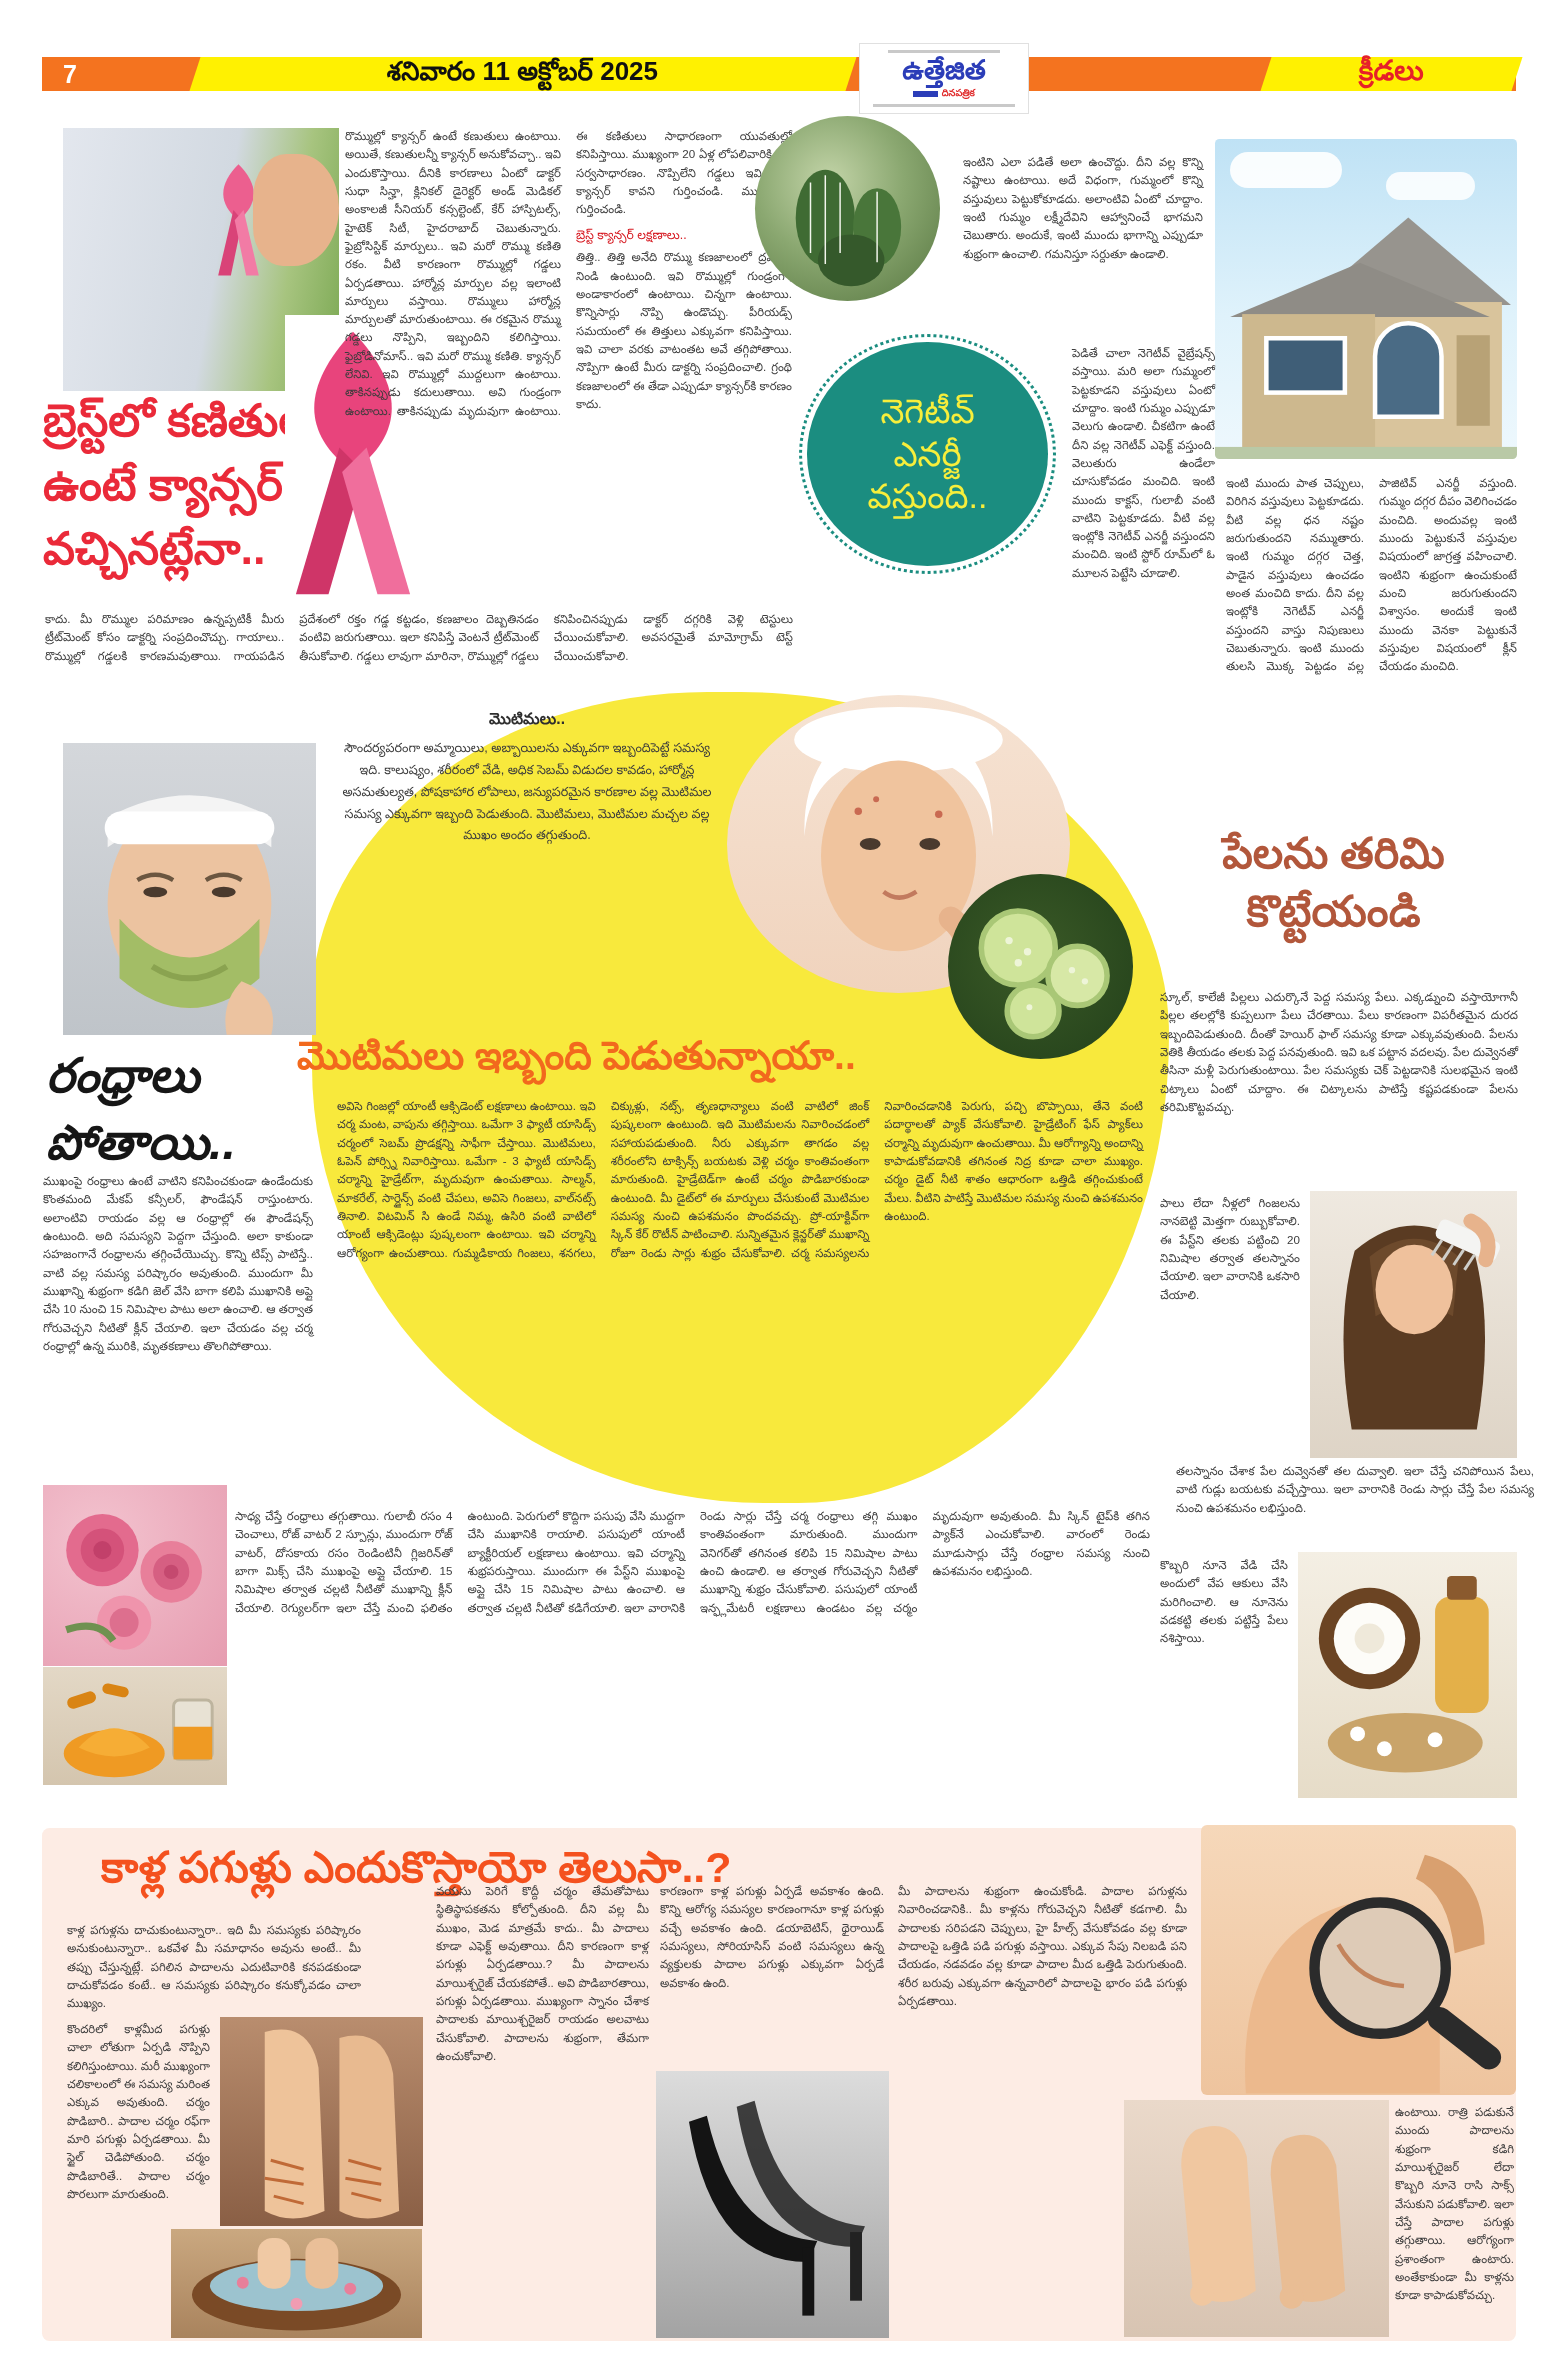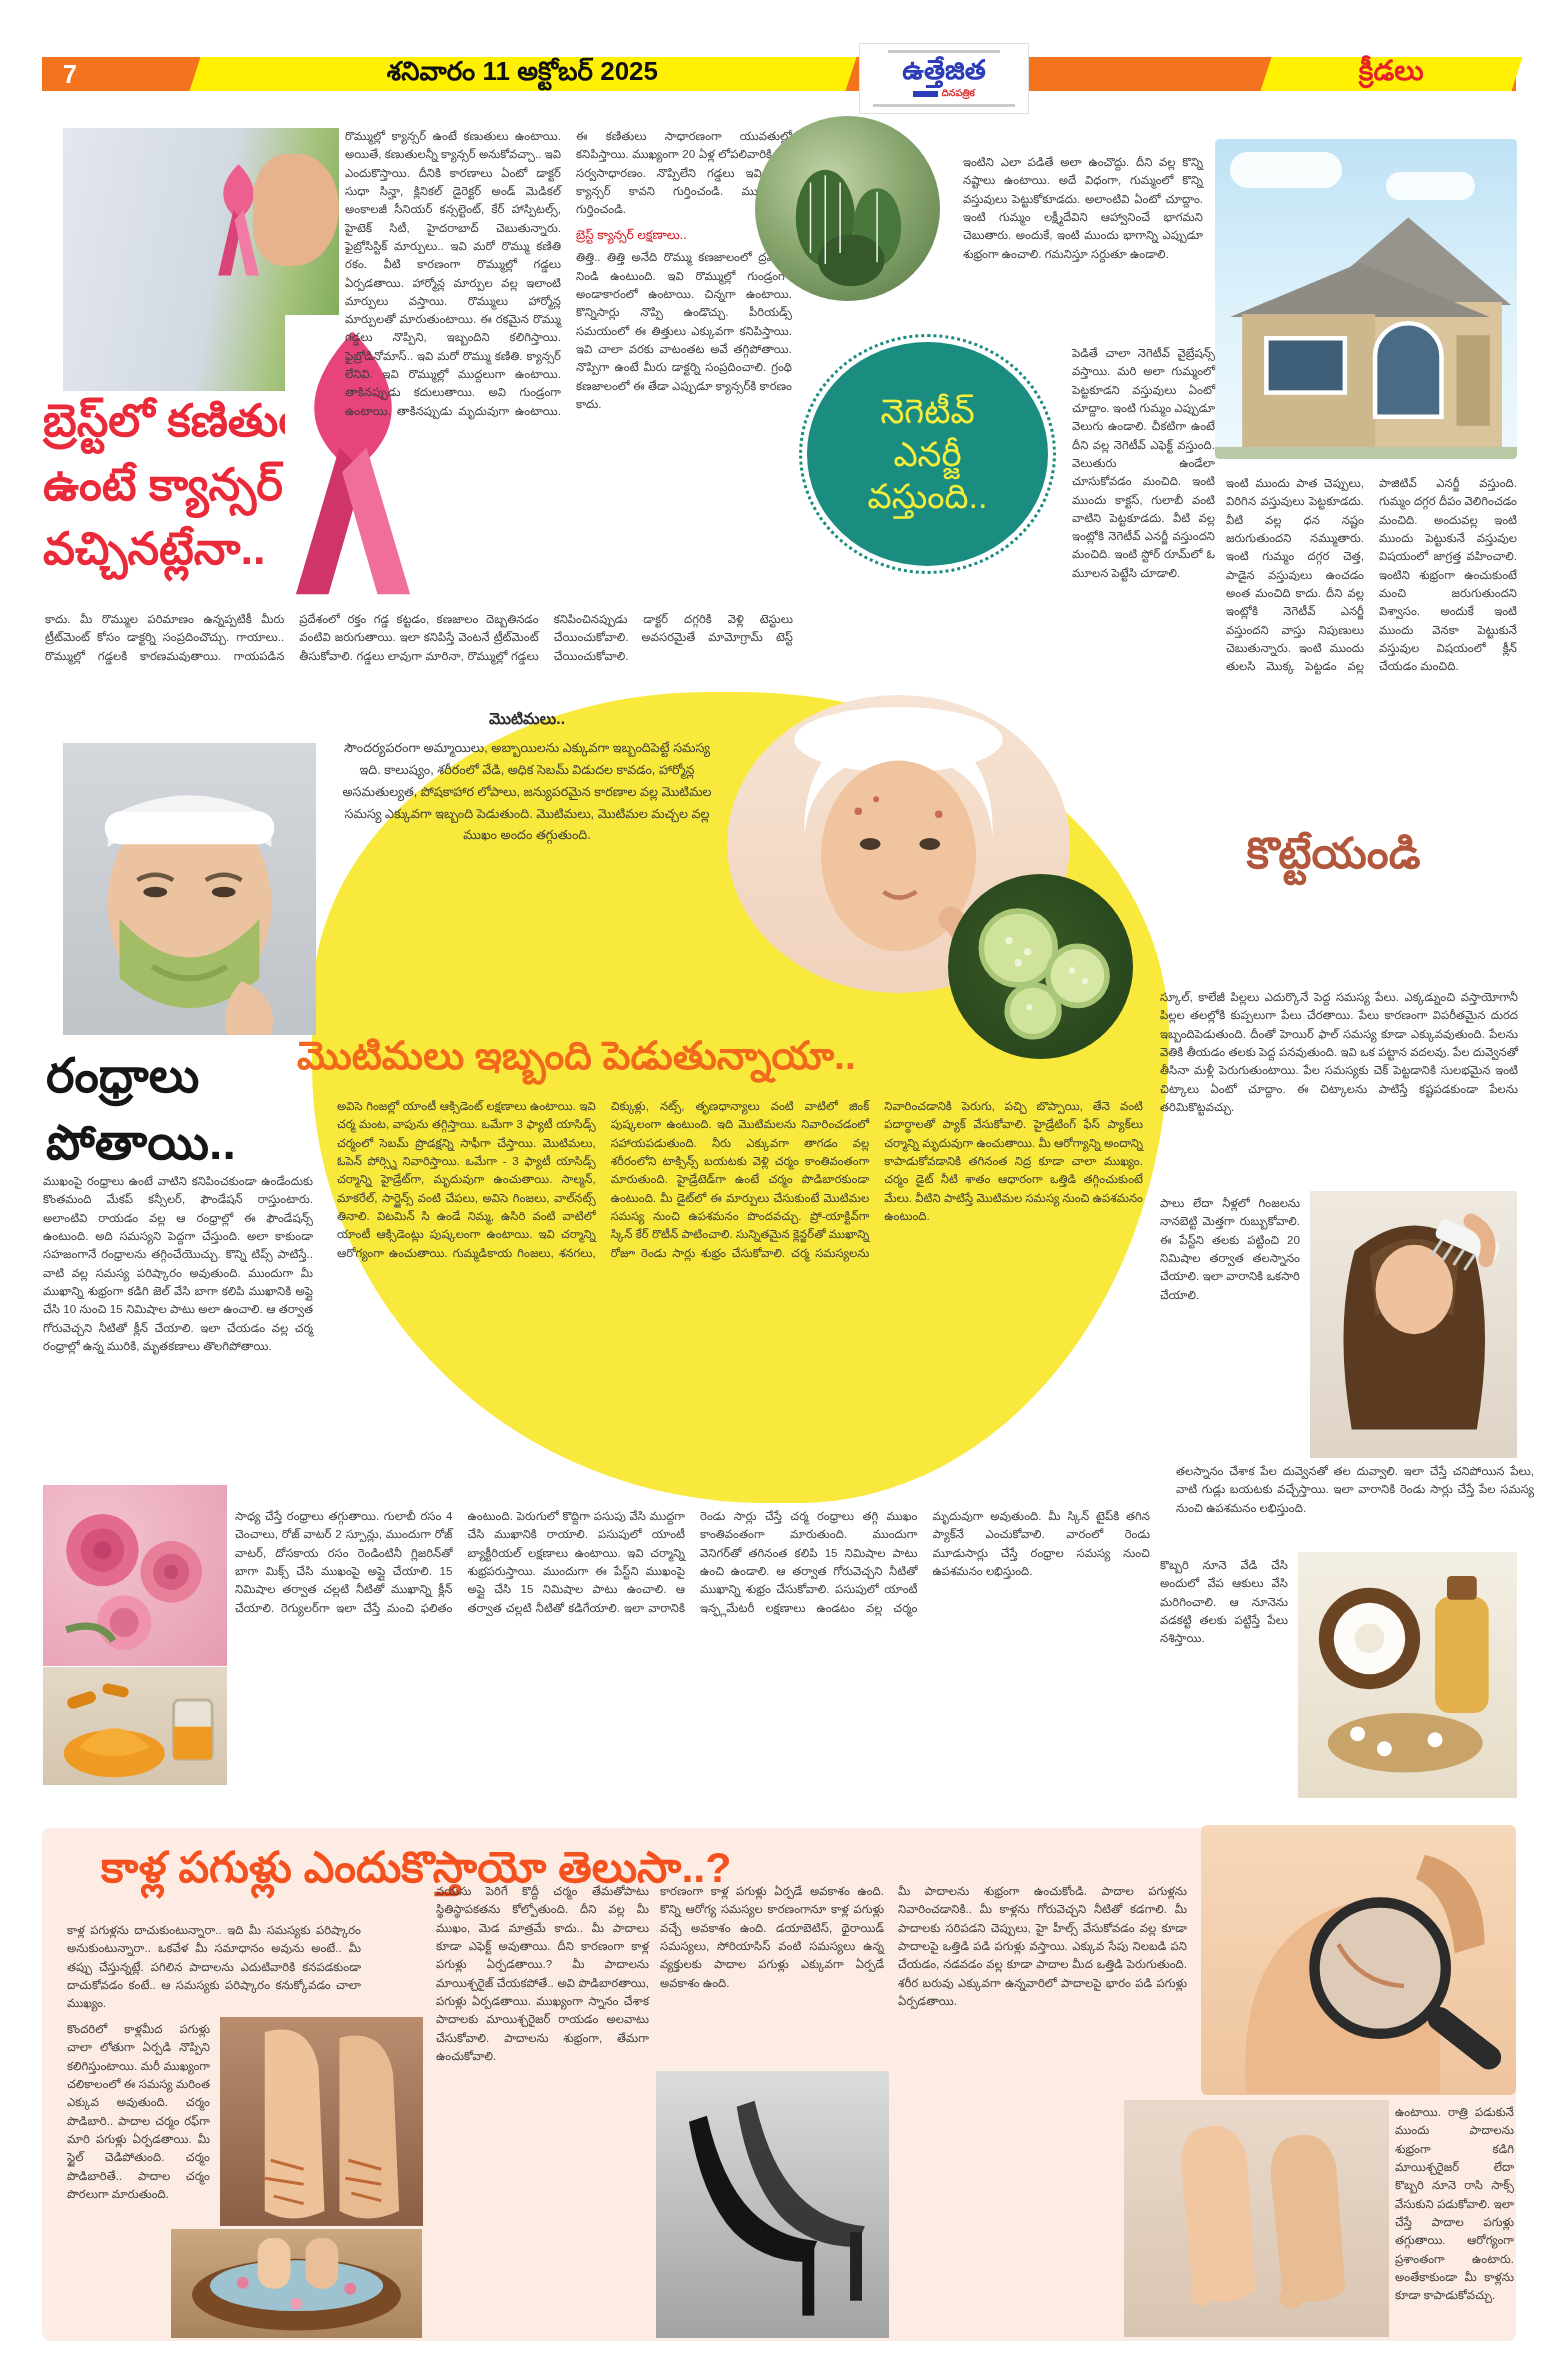--- a/index.html
+++ b/index.html
@@ -5,21 +5,21 @@
   html,body{margin:0;padding:0;background:#ffffff;}
   #page{position:relative;width:1561px;height:2354px;background:#ffffff;overflow:hidden;
         font-family:"Liberation Sans","DejaVu Sans",sans-serif;color:#3b3b3b;}
   .abs{position:absolute;}
   .photo{position:absolute;overflow:hidden;}
   .txt{font-size:11.6px;line-height:1.58;text-align:justify;color:#3c3c3c;}
   .cols2{column-count:2;column-gap:15px;}
   .cols3{column-count:3;column-gap:15px;}
   .cols4{column-count:4;column-gap:15px;}
   .hl-red{color:#ea2a39;font-weight:bold;font-size:45px;line-height:1.42;}
-  .hl-black{color:#161616;font-weight:bold;font-size:48px;line-height:1.4;}
+  .hl-black{color:#161616;font-weight:bold;font-size:48px;line-height:1.4;font-style:italic;}
   .hl-rust{color:#b2573b;font-weight:bold;font-size:43px;line-height:1.35;text-align:center;}
   .hl-orange{color:#f2691d;font-weight:bold;font-size:39px;line-height:1.2;}
   .hl-heel{color:#f4511e;font-weight:bold;font-size:43px;line-height:1.2;}
   .subhead{color:#d6171f;font-weight:normal;font-size:12.3px;margin:7.5px 0 3px 0;}
   .badge-line{color:#f7ee3b;font-weight:normal;font-size:34px;line-height:1.25;text-align:center;}
   .bar{background:#f4731f;}
   .skew{transform:skewX(-18deg);}
   .unskew{transform:skewX(18deg);}
 </style>
 </head>
@@ -206,20 +206,21 @@
       <rect x="88" y="22" width="26" height="40" rx="4" fill="#e8e2d4" stroke="#bdb49e" stroke-width="2"></rect>
       <rect x="88" y="40" width="26" height="22" fill="#ef9a23"></rect>
       <rect x="16" y="18" width="20" height="8" rx="4" fill="#d98414" transform="rotate(-18 26 22)"></rect>
       <rect x="40" y="12" width="18" height="7" rx="3.5" fill="#d98414" transform="rotate(12 49 15)"></rect>
     </svg>
   </div>
 
   <div class="abs txt cols4" style="left:235px;top:1507px;width:915px;height:287px;">సాధ్య చేస్తే రంధ్రాలు తగ్గుతాయి. గులాబీ రసం 4 చెంచాలు, రోజ్ వాటర్ 2 స్పూన్లు, ముందుగా రోజ్ వాటర్, దోసకాయ రసం రెండింటినీ గ్లిజరిన్‌తో బాగా మిక్స్ చేసి ముఖంపై అప్లై చేయాలి. 15 నిమిషాల తర్వాత చల్లటి నీటితో ముఖాన్ని క్లీన్ చేయాలి. రెగ్యులర్‌గా ఇలా చేస్తే మంచి ఫలితం ఉంటుంది. పెరుగులో కొద్దిగా పసుపు వేసి ముద్దగా చేసి ముఖానికి రాయాలి. పసుపులో యాంటీ బ్యాక్టీరియల్ లక్షణాలు ఉంటాయి. ఇవి చర్మాన్ని శుభ్రపరుస్తాయి. ముందుగా ఈ పేస్ట్‌ని ముఖంపై అప్లై చేసి 15 నిమిషాల పాటు ఉంచాలి. ఆ తర్వాత చల్లటి నీటితో కడిగేయాలి. ఇలా వారానికి రెండు సార్లు చేస్తే చర్మ రంధ్రాలు తగ్గి ముఖం కాంతివంతంగా మారుతుంది. ముందుగా వెనిగర్‌తో తగినంత కలిపి 15 నిమిషాల పాటు ఉంచి ఉండాలి. ఆ తర్వాత గోరువెచ్చని నీటితో ముఖాన్ని శుభ్రం చేసుకోవాలి. పసుపులో యాంటీ ఇన్ఫ్లమేటరీ లక్షణాలు ఉండటం వల్ల చర్మం మృదువుగా అవుతుంది. మీ స్కిన్ టైప్‌కి తగిన ప్యాక్‌నే ఎంచుకోవాలి. వారంలో రెండు మూడుసార్లు చేస్తే రంధ్రాల సమస్య నుంచి ఉపశమనం లభిస్తుంది.</div>
 
   <div class="abs" style="left:1148px;top:824px;width:371px;">
+    <div class="hl-rust">పేలను తరిమి</div>
     <div class="hl-rust">కొట్టేయండి</div>
   </div>
 
   <div class="abs txt" style="left:1160px;top:988px;width:358px;height:201px;">స్కూల్, కాలేజీ పిల్లలు ఎదుర్కొనే పెద్ద సమస్య పేలు. ఎక్కడ్నుంచి వస్తాయోగానీ పిల్లల తలల్లోకి కుప్పలుగా పేలు చేరతాయి. పేలు కారణంగా విపరీతమైన దురద ఇబ్బందిపెడుతుంది. దీంతో హెయిర్ ఫాల్ సమస్య కూడా ఎక్కువవుతుంది. పేలను వెతికి తీయడం తలకు పెద్ద పనవుతుంది. ఇవి ఒక పట్టాన వదలవు. పేల దువ్వెనతో తీసినా మళ్లీ పెరుగుతుంటాయి. పేల సమస్యకు చెక్ పెట్టడానికి సులభమైన ఇంటి చిట్కాలు ఏంటో చూద్దాం. ఈ చిట్కాలను పాటిస్తే కష్టపడకుండా పేలను తరిమికొట్టవచ్చు.</div>
 
   <div class="photo" style="left:1310px;top:1191px;width:207px;height:267px;background:linear-gradient(#efe9e0,#ded4c6);">
     <svg width="207" height="267" viewBox="0 0 139 179">
       <path d="M30 40 q40 -34 80 0 q14 50 2 120 l-84 0 q-12 -70 2 -120 Z" fill="#5a3b22"></path>
       <path d="M40 44 q30 -24 60 0 l-4 40 q-26 -16 -52 0 Z" fill="#6d4a2c"></path>
       <ellipse cx="70" cy="66" rx="26" ry="30" fill="#efc19c"></ellipse>

